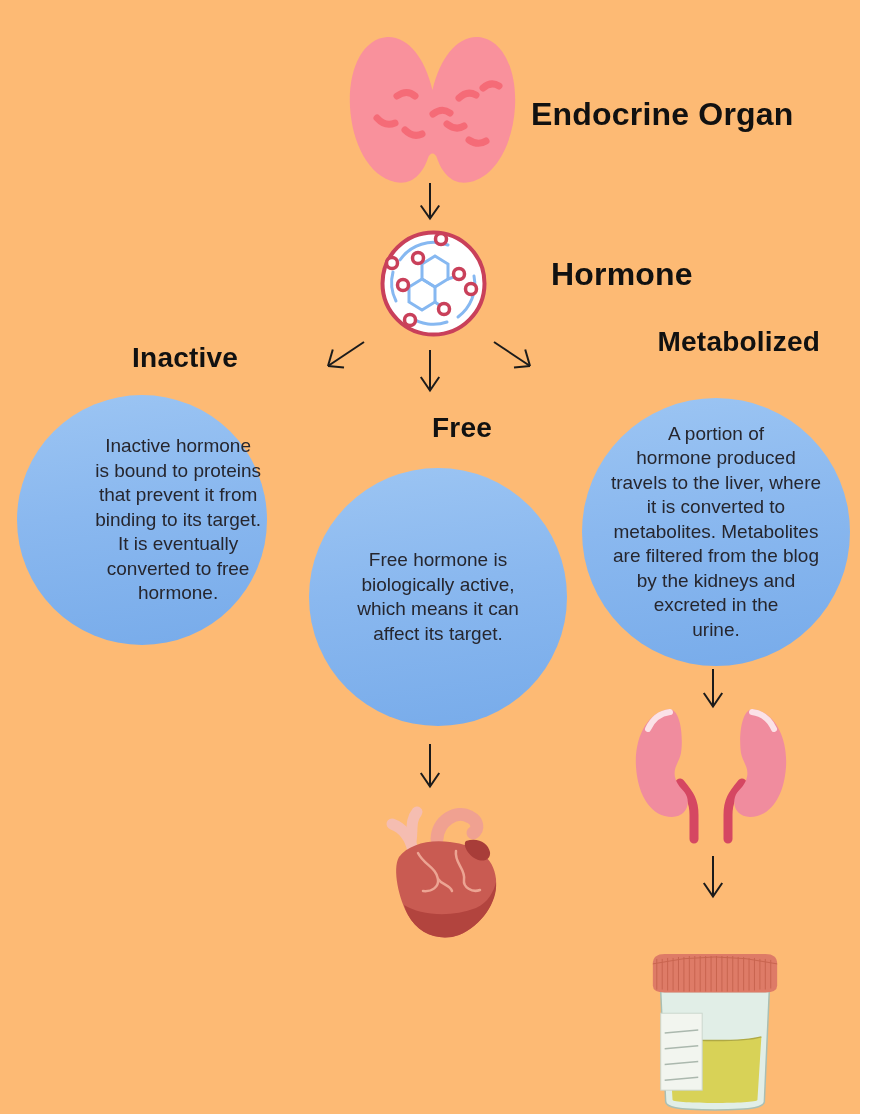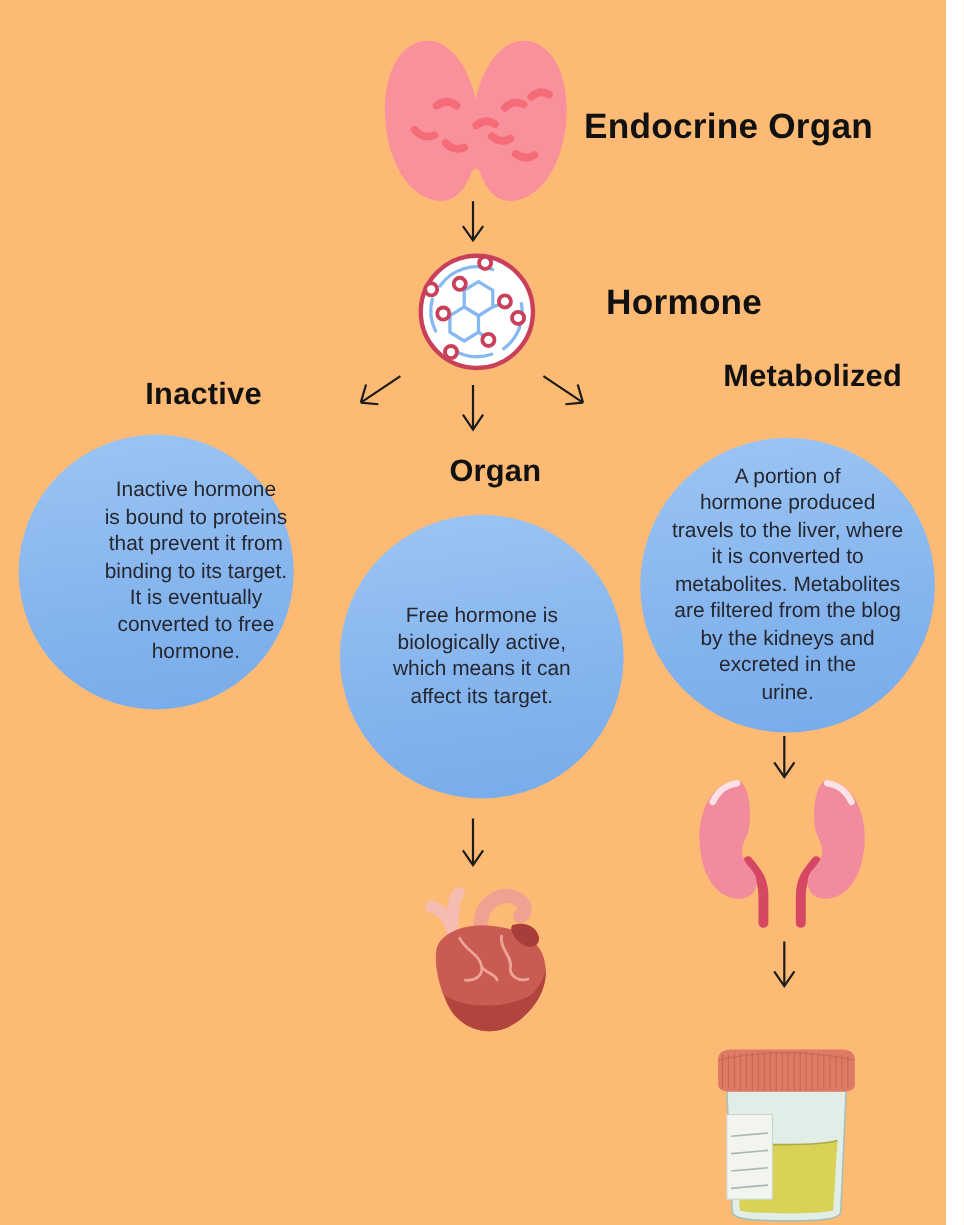--- a/index.html
+++ b/index.html
@@ -95,21 +95,21 @@
   <svg class="abs" style="left:490px;top:338px;" width="48" height="34" viewBox="0 0 48 34">
     <g stroke="#1B1B1B" stroke-width="2" fill="none">
       <path d="M4,4 L40,28"></path>
         <path d="M40,28 L24,29.5"></path>
         <path d="M40,28 L35.2,11.5"></path>
     </g>
   </svg>
 
   <div class="abs label label-lg" style="left:58px;top:342px;width:180px;">Inactive</div>
   <div class="abs label label-lg" style="left:600px;top:326px;width:220px;">Metabolized</div>
-  <div class="abs label label-lg" style="left:372px;top:412px;width:120px;">Organ</div>
+  <div class="abs label label-lg" style="left:372px;top:412px;width:120px;">Free</div>
 
   <div class="abs bubble" style="left:17px;top:395px;width:250px;height:250px;justify-content:flex-end;">
     <div class="bubble-text">Inactive hormone
 is bound to proteins
 that prevent it from
 binding to its target.
 It is eventually
 converted to free
 hormone.</div>
   </div>

